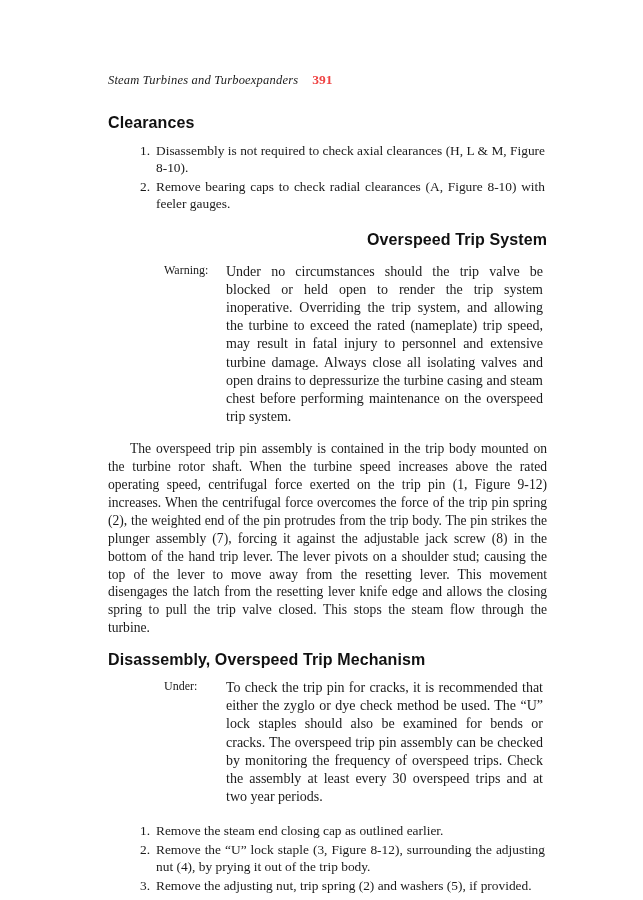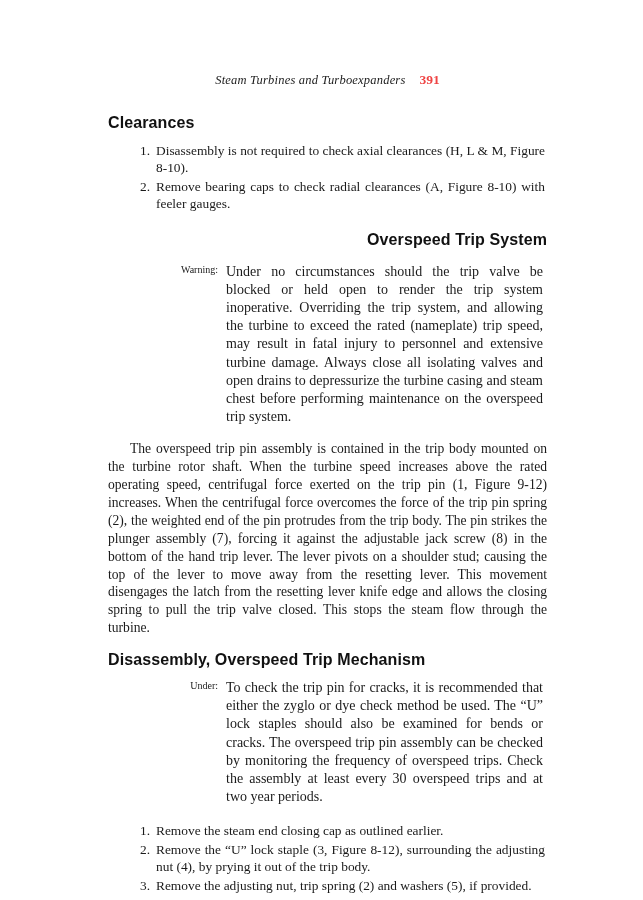--- a/index.html
+++ b/index.html
@@ -16,21 +16,21 @@
   .page {
     position: relative;
     width: 643px;
     height: 900px;
     box-sizing: border-box;
     padding: 72px 96px 60px 108px;
   }
   .running-head {
     display: flex;
     align-items: baseline;
-    justify-content: center;
+    justify-content: flex-start;
     gap: 14px;
     margin-bottom: 26px;
   }
   .running-head .rh-title {
     font-family: "Liberation Serif", serif;
     font-style: italic;
     font-size: 12.5px;
     letter-spacing: 0.2px;
     color: #1a1a1a;
   }
@@ -82,23 +82,23 @@
     margin-right: 2px;
   }
   .hang {
     display: flex;
     margin: 0 0 0 56px;
     padding-right: 4px;
   }
   .hang .hang-label {
     flex: 0 0 auto;
     width: 62px;
-    font-size: 10px;
+    font-size: 12px;
     line-height: 1.30;
-    text-align: right;
+    text-align: left;
     padding-right: 8px;
     box-sizing: border-box;
   }
   .hang .hang-body {
     flex: 1 1 auto;
     font-size: 14px;
     line-height: 1.30;
     text-align: justify;
     text-justify: inter-word;
   }

